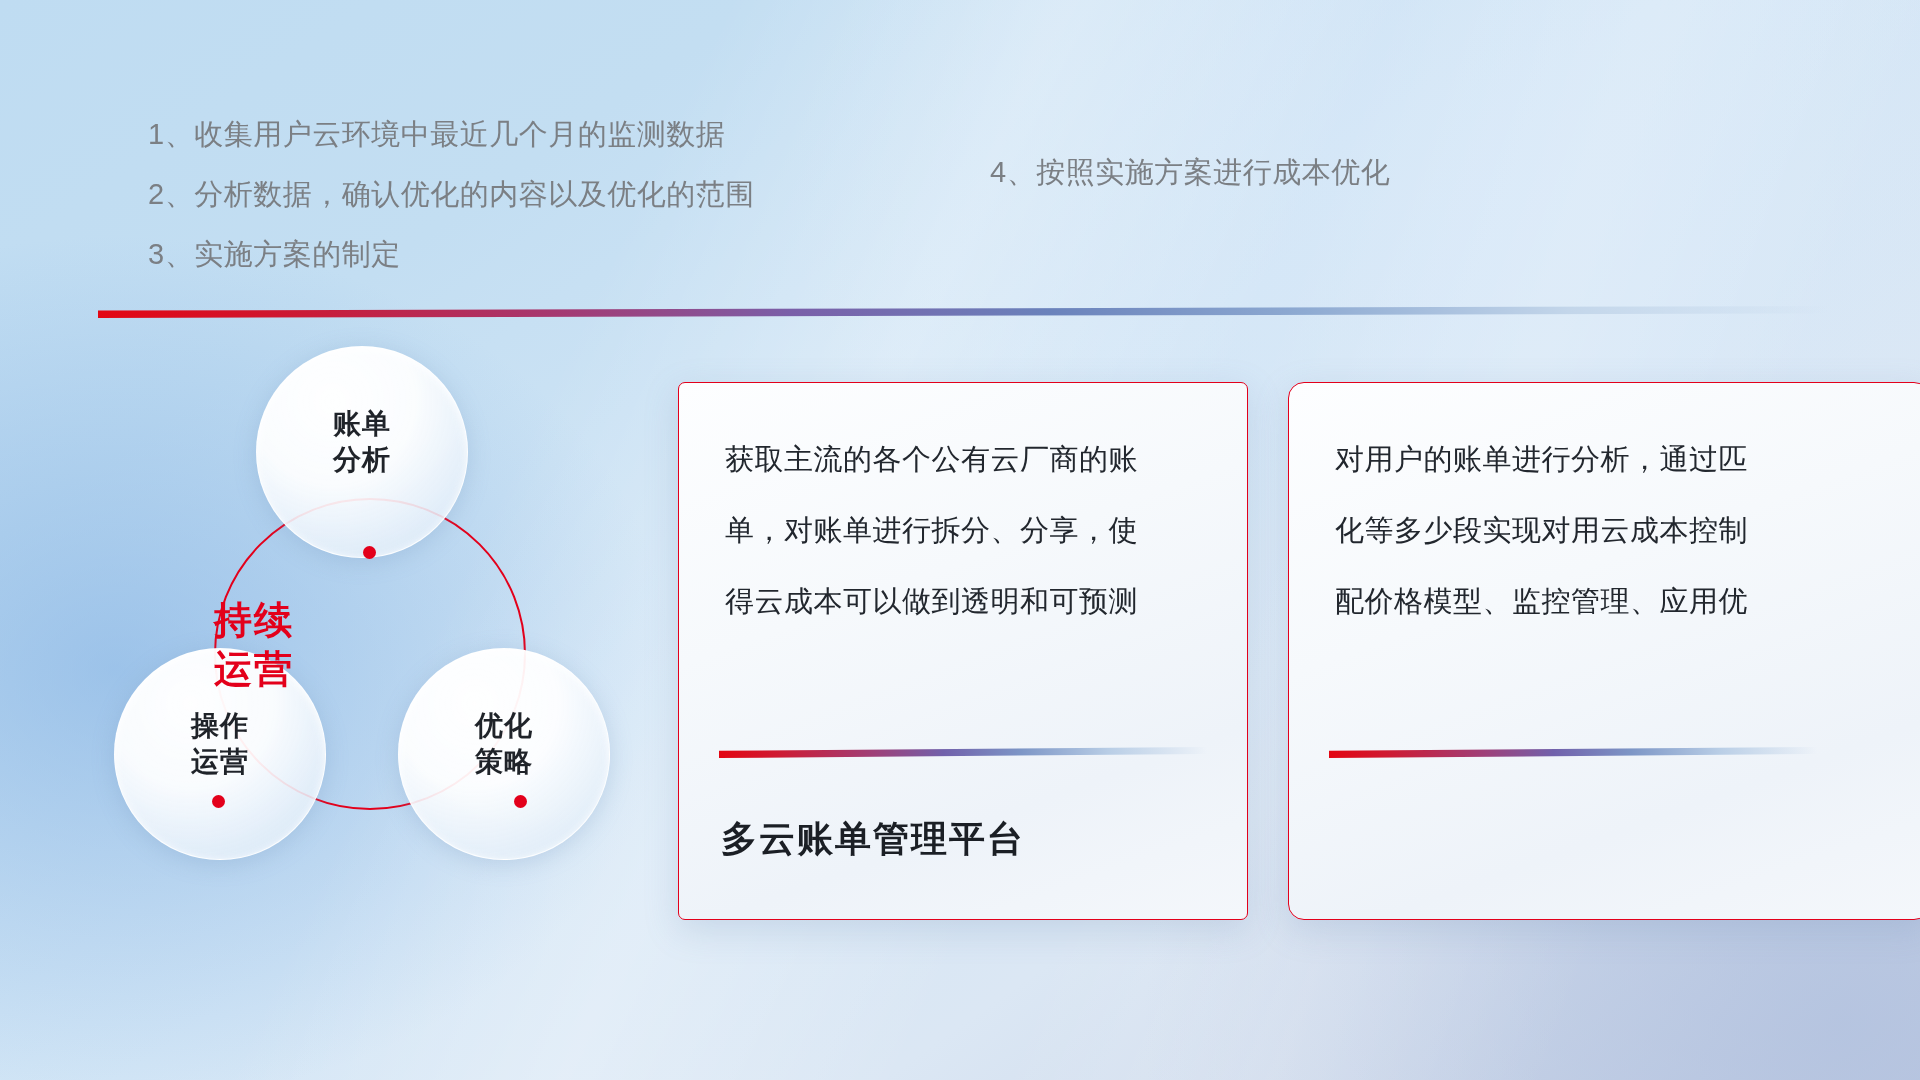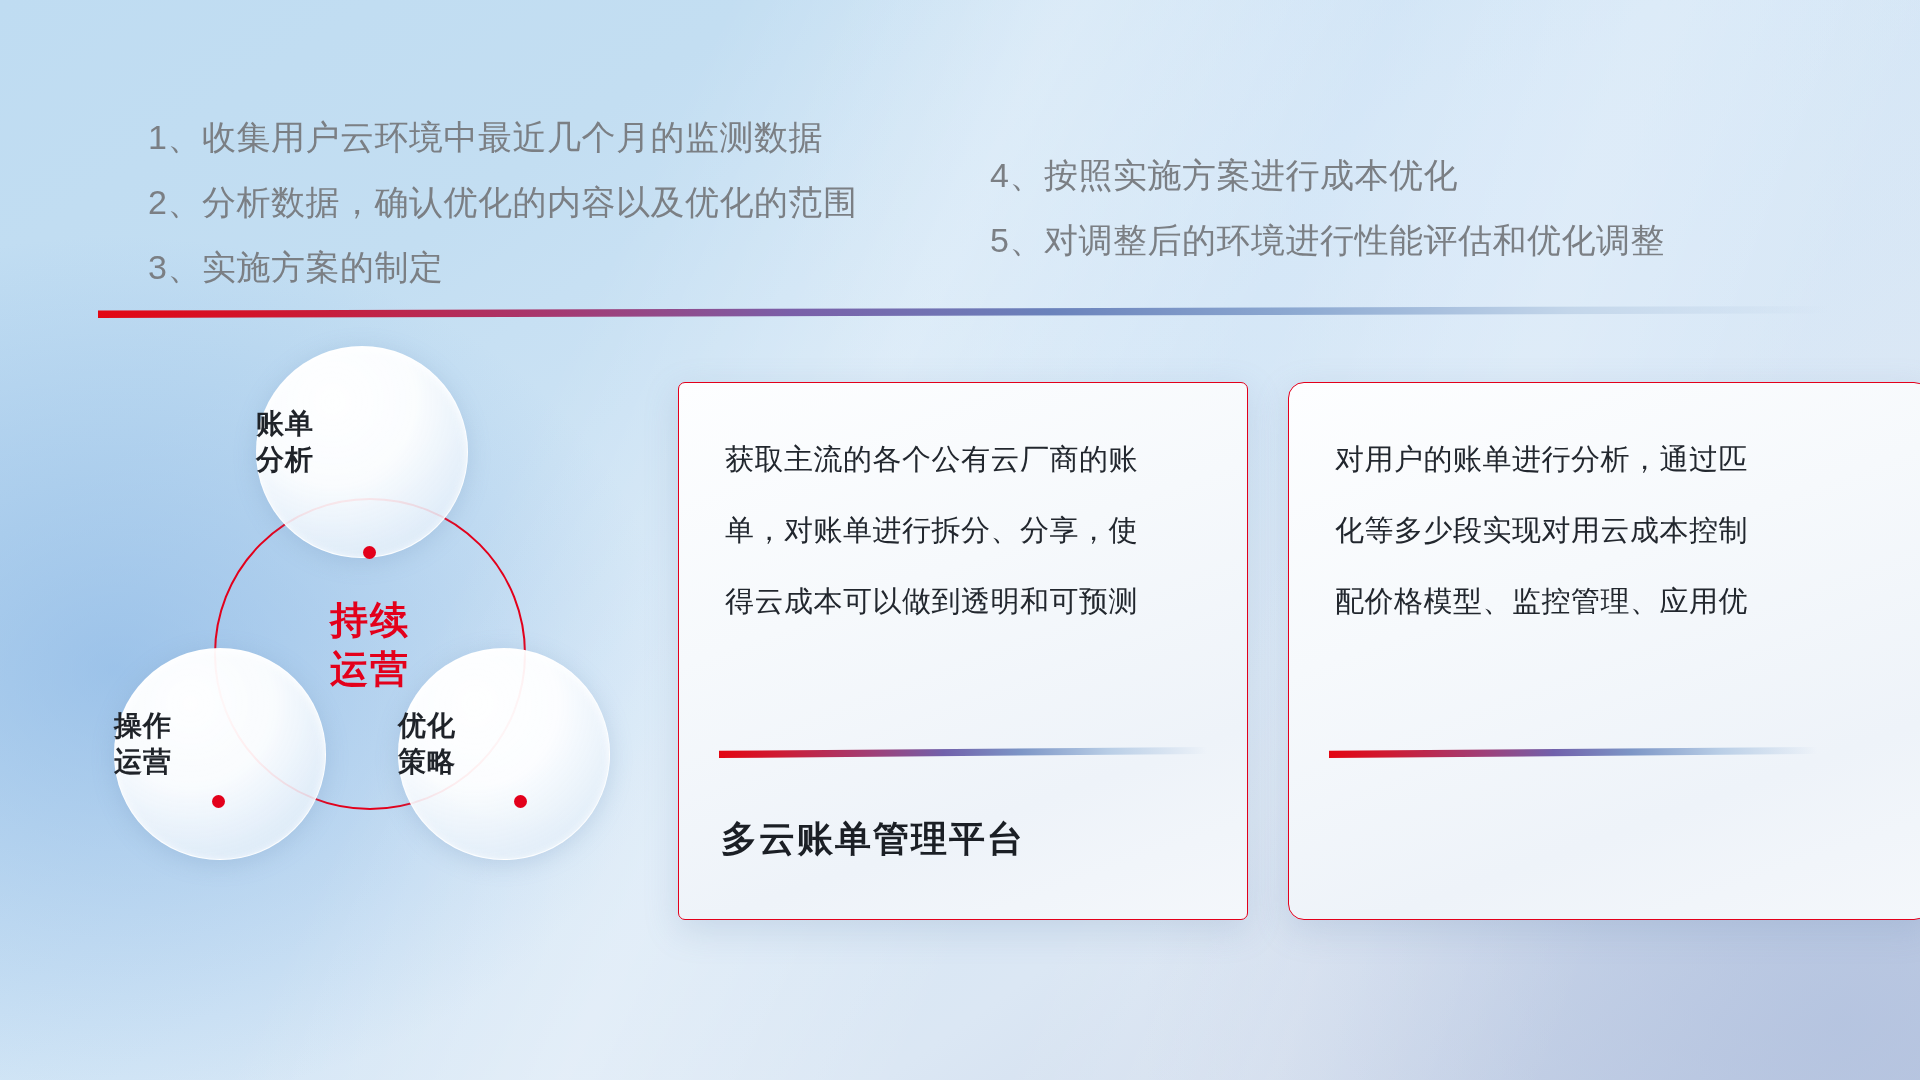--- a/index.html
+++ b/index.html
@@ -19,21 +19,21 @@
   
   #slide::before{
     content:""; position:absolute; inset:0;
     background:
       linear-gradient(115deg, rgba(255,255,255,0) 30%, rgba(255,255,255,0.30) 44%, rgba(255,255,255,0) 58%),
       linear-gradient(110deg, rgba(255,255,255,0) 60%, rgba(255,255,255,0.18) 72%, rgba(255,255,255,0) 84%);
     pointer-events:none;
   }
 
   
-  .bullets { position:absolute; color:#7b7f84; font-size:34px; line-height:1.0; white-space:nowrap; }
+  .bullets { position:absolute; color:#7b7f84; font-size:29px; line-height:1.0; white-space:nowrap; }
   .bullets .line { margin-bottom:31px; letter-spacing:0.5px; }
   #bullets-left  { left:148px; top:120px; }
   #bullets-right { left:990px; top:158px; }
 
   
   #separator {
     position:absolute; left:98px; top:306px; width:1730px; height:12px;
     background:linear-gradient(90deg,#e30613 0%, #d2142b 9%, #a43a73 27%, #7a5fa8 40%, #6a82bb 55%, #8fabd2 70%, #c3d6ea 85%, rgba(210,225,240,0) 100%);
     clip-path:polygon(0 38%, 100% 0, 100% 62%, 0 100%);
   }
@@ -51,29 +51,29 @@
       radial-gradient(circle at 36% 26%, rgba(255,255,255,0.99) 0%, rgba(255,255,255,0.93) 40%, rgba(232,241,250,0.88) 72%, rgba(214,230,245,0.82) 100%);
     border:1px solid rgba(255,255,255,0.9);
     box-shadow:0 4px 22px rgba(120,150,190,0.28), inset 0 2px 8px rgba(255,255,255,0.9);
   }
   #circle-main  { left:118px; top:152px;  width:312px; height:312px; }
   #circle-bill  { left:160px; top:0px;    width:212px; height:212px; }
   #circle-ops   { left:18px;  top:302px;  width:212px; height:212px; }
   #circle-strat { left:302px; top:302px;  width:212px; height:212px; }
 
   .vlabel {
-    position:absolute; text-align:left; color:#1f2329;
+    position:absolute; text-align:center; color:#1f2329;
     font-weight:700; font-size:28px; line-height:1.30; white-space:pre-line;
     letter-spacing:1px;
   }
   #label-bill  { left:160px; top:60px;  width:212px; }
   #label-ops   { left:18px;  top:362px; width:212px; }
   #label-strat { left:302px; top:362px; width:212px; }
   #label-core  {
-    position:absolute; left:118px; top:250px; width:312px; text-align:center;
+    position:absolute; left:118px; top:250px; width:312px; 
     color:#e3001b; font-weight:800; font-size:38px; line-height:1.28;
     white-space:pre-line; letter-spacing:2px;
   }
   .vdot { position:absolute; width:13px; height:13px; border-radius:50%; background:#e3001b; }
   #dot-top    { left:267px; top:200px; }
   #dot-left   { left:116px; top:449px; }
   #dot-right  { left:418px; top:449px; }
 
   
   .card {
@@ -106,21 +106,20 @@
 <div id="slide">
 
   <div class="bullets" id="bullets-left">
     <div class="line">1、收集用户云环境中最近几个月的监测数据</div>
     <div class="line">2、分析数据，确认优化的内容以及优化的范围</div>
     <div class="line">3、实施方案的制定</div>
   </div>
 
   <div class="bullets" id="bullets-right">
     <div class="line">4、按照实施方案进行成本优化</div>
-    <div class="line">5、对调整后的环境进行性能评估和优化调整</div>
   </div>
 
   <div id="separator"></div>
 
   <div id="venn">
 
     <div class="vcircle vc-outline" id="circle-main"></div>
 
     <div class="vcircle vc-glass" id="circle-bill"></div>
     <div class="vcircle vc-glass" id="circle-ops"></div>

